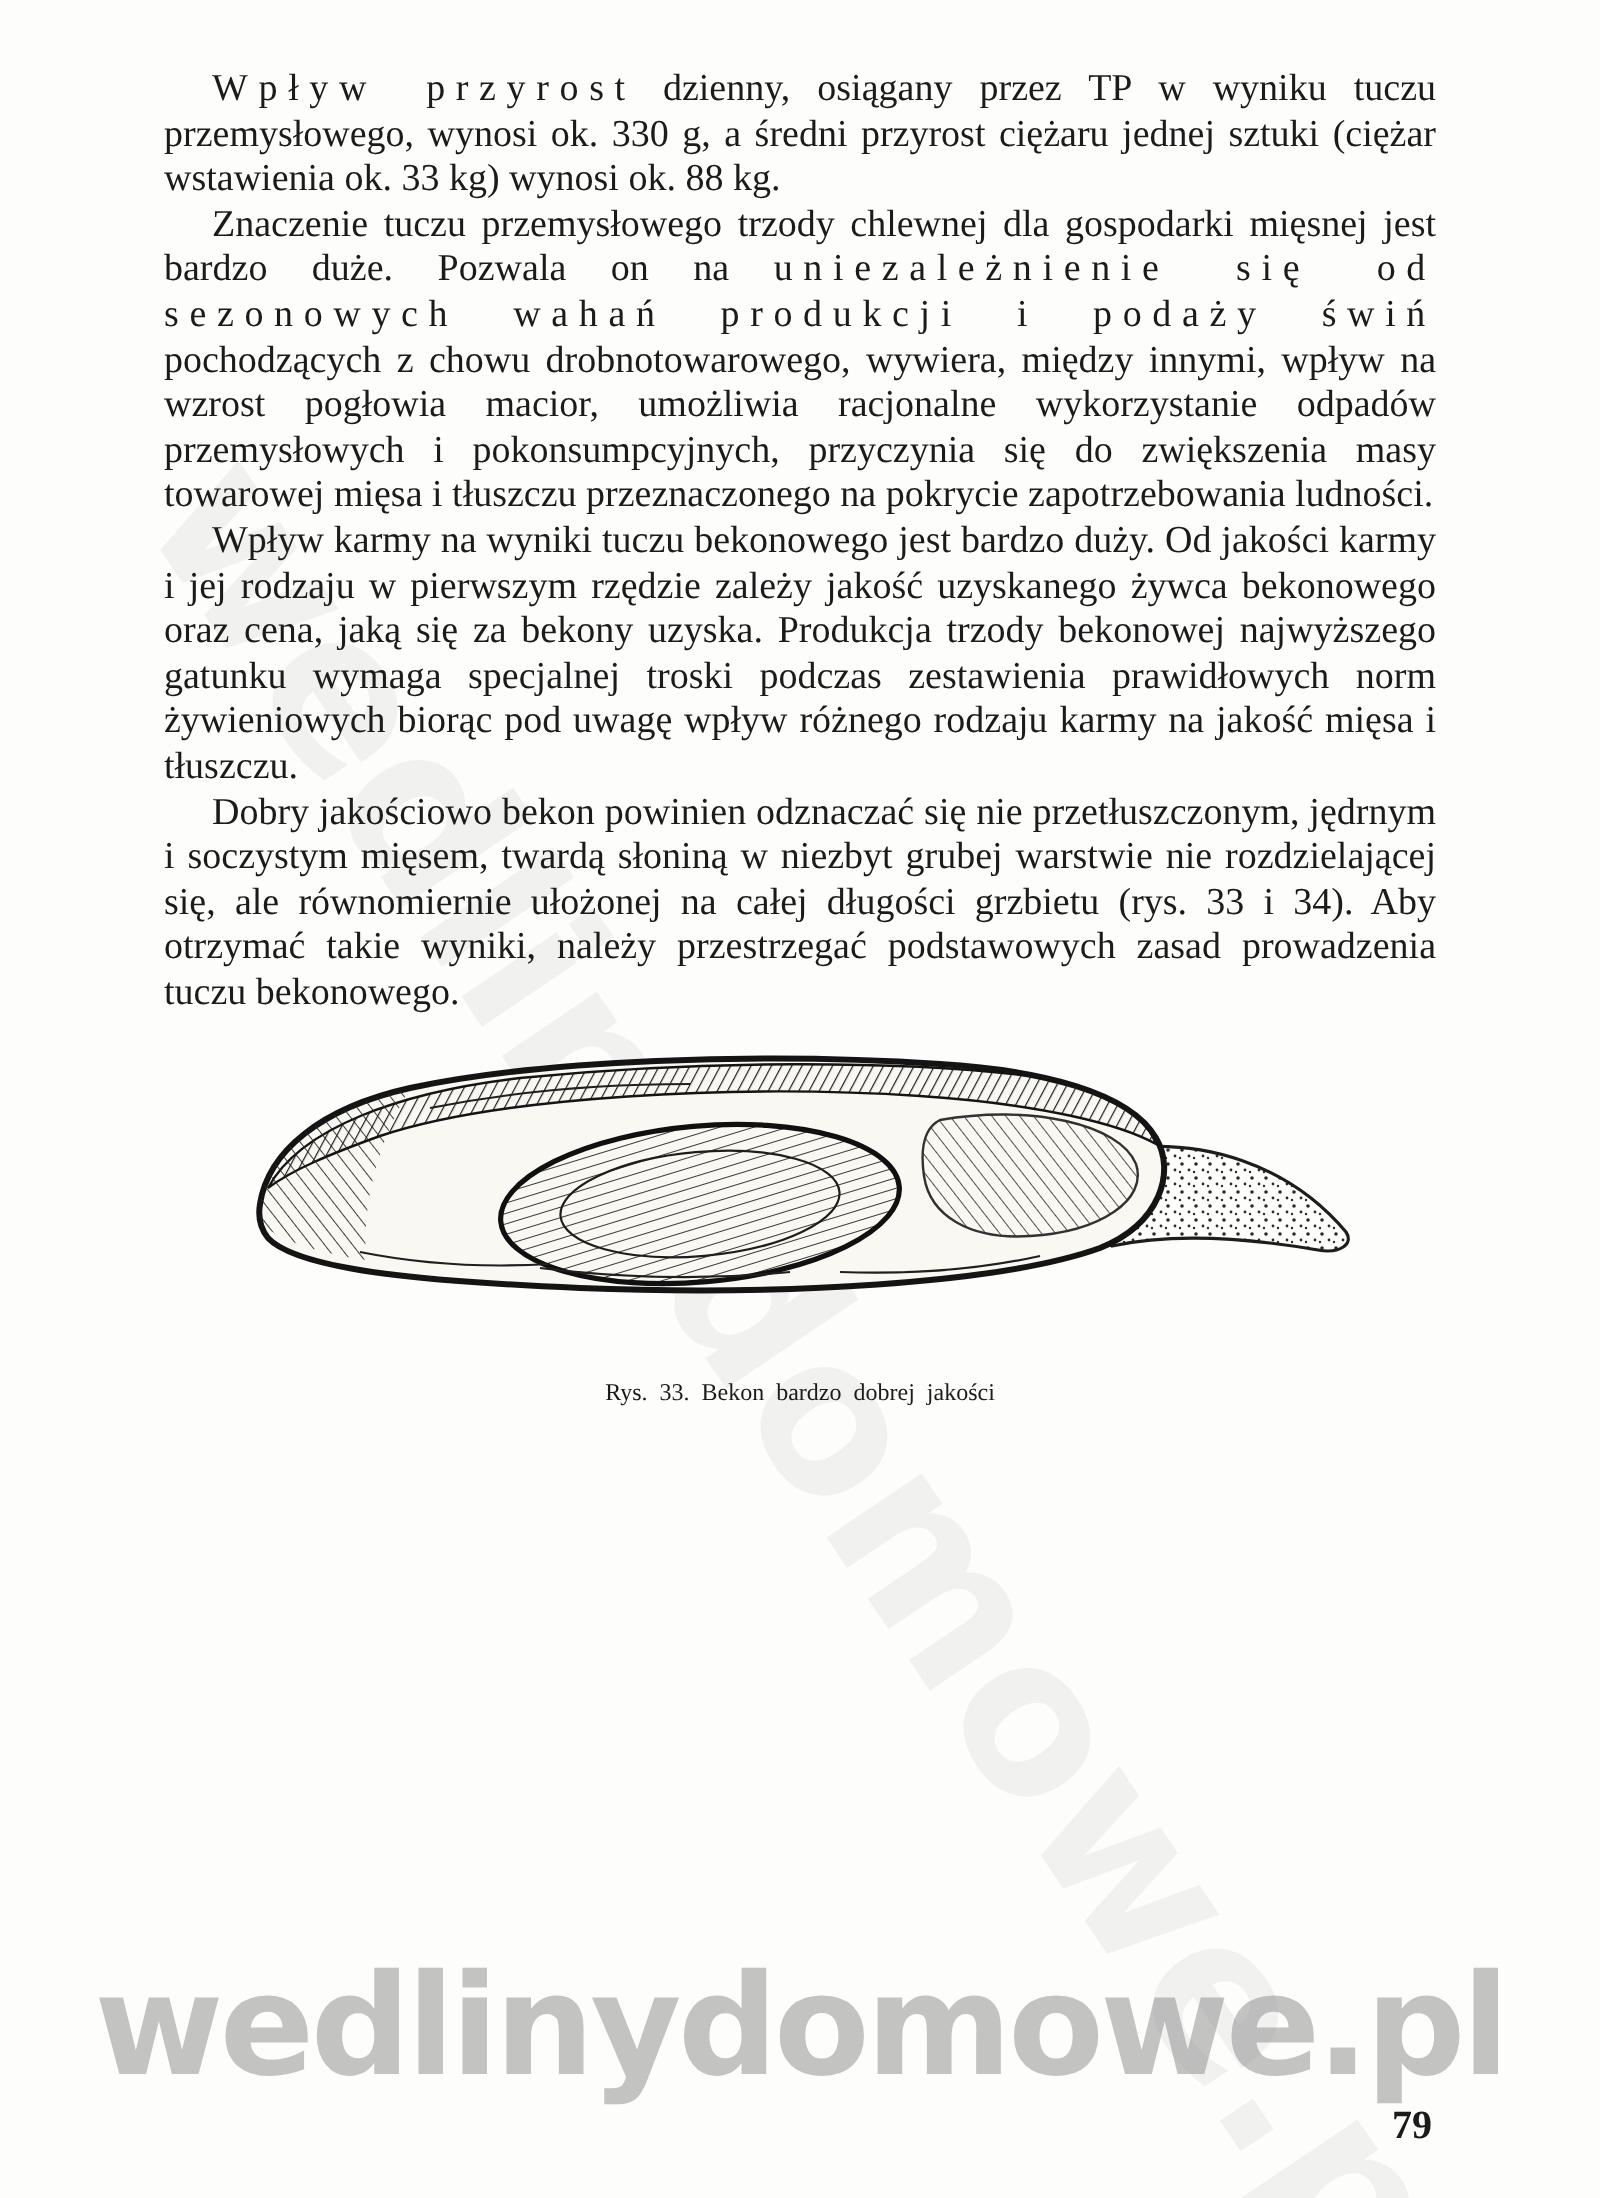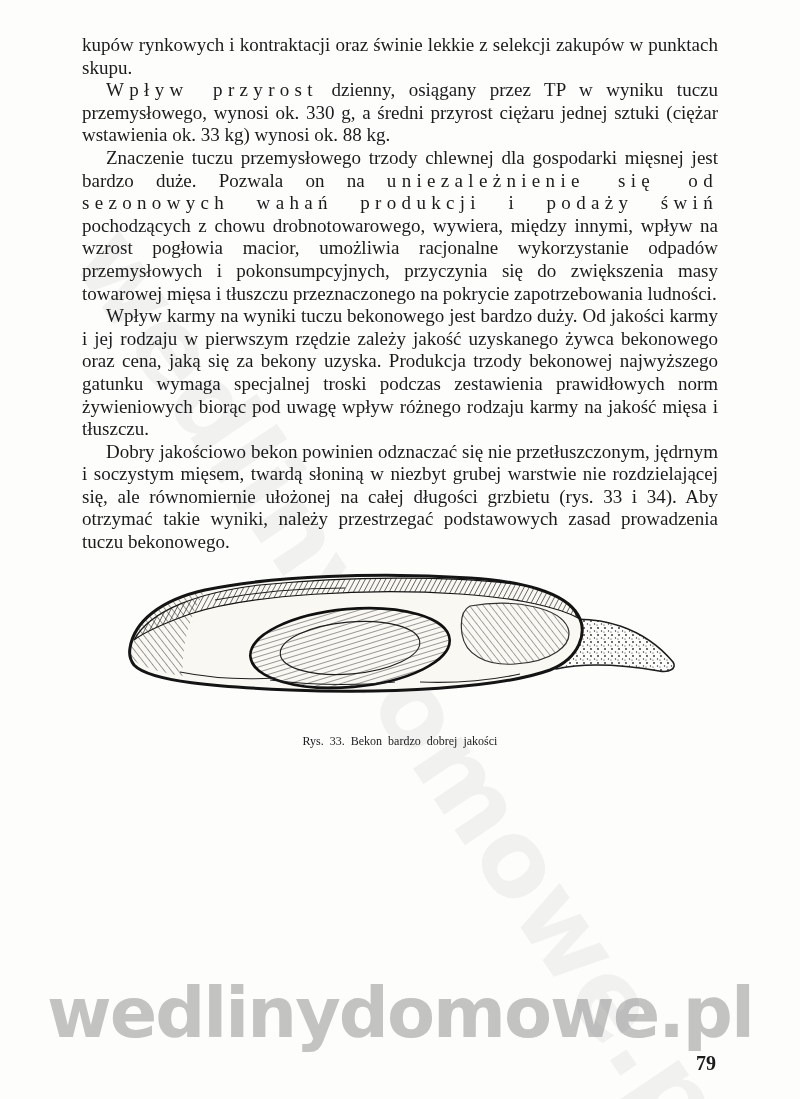--- a/index.html
+++ b/index.html
@@ -82,21 +82,20 @@
 </head>
 <body>
 
 <div class="page">
 
   <div class="watermark-diagonal">wedlinydomowe.pl</div>
 
   <div class="content">
     <div class="text-column">
 
-      <p class="para">kupów rynkowych i kontraktacji oraz świnie lekkie z selekcji zakupów w punktach skupu.</p>
 
       <p class="para indent"><span class="spaced">Wpływ przyrost</span> <span>dzienny, osiągany przez TP w wyniku tuczu przemysłowego, wynosi ok. 330 g, a średni przyrost ciężaru jednej sztuki (ciężar wstawienia ok. 33 kg) wynosi ok. 88 kg.</span></p>
 
       <p class="para indent"><span>Znaczenie tuczu przemysłowego trzody chlewnej dla gospodarki mięsnej jest bardzo duże. Pozwala on na</span> <span class="spaced">uniezależnienie się od sezonowych wahań produkcji i podaży świń</span> <span>pochodzących z chowu drobnotowarowego, wywiera, między innymi, wpływ na wzrost pogłowia macior, umożliwia racjonalne wykorzystanie odpadów przemysłowych i pokonsumpcyjnych, przyczynia się do zwiększenia masy towarowej mięsa i tłuszczu przeznaczonego na pokrycie zapotrzebowania ludności.</span></p>
 
 
 
       <p class="para indent">Wpływ karmy na wyniki tuczu bekonowego jest bardzo duży. Od jakości karmy i jej rodzaju w pierwszym rzędzie zależy jakość uzyskanego żywca bekonowego oraz cena, jaką się za bekony uzyska. Produkcja trzody bekonowej najwyższego gatunku wymaga specjalnej troski podczas zestawienia prawidłowych norm żywieniowych biorąc pod uwagę wpływ różnego rodzaju karmy na jakość mięsa i tłuszczu.</p>
 
       <p class="para indent">Dobry jakościowo bekon powinien odznaczać się nie przetłuszczonym, jędrnym i soczystym mięsem, twardą słoniną w niezbyt grubej warstwie nie rozdzielającej się, ale równomiernie ułożonej na całej długości grzbietu (rys. 33 i 34). Aby otrzymać takie wyniki, należy przestrzegać podstawowych zasad prowadzenia tuczu bekonowego.</p>

